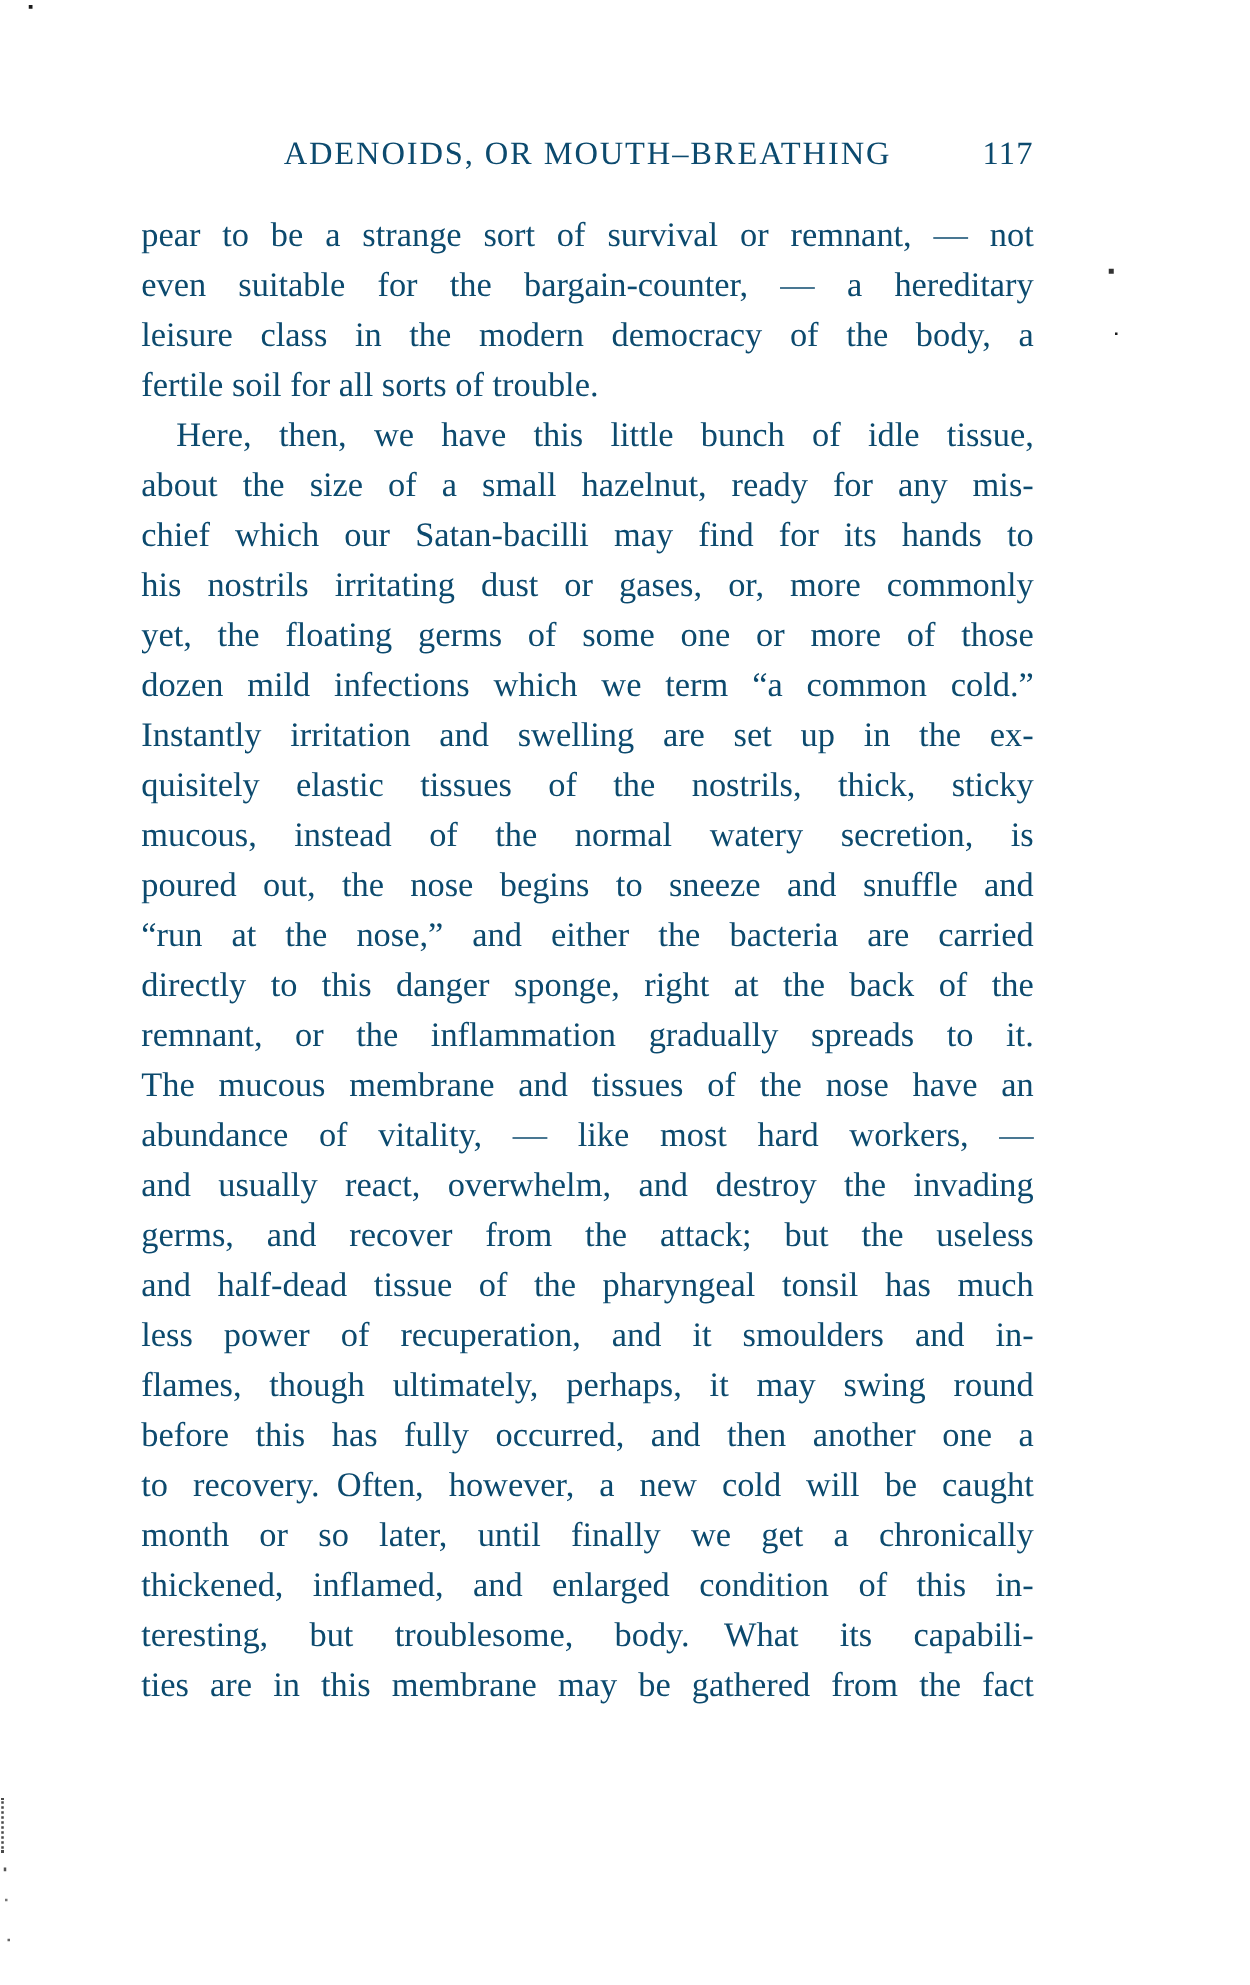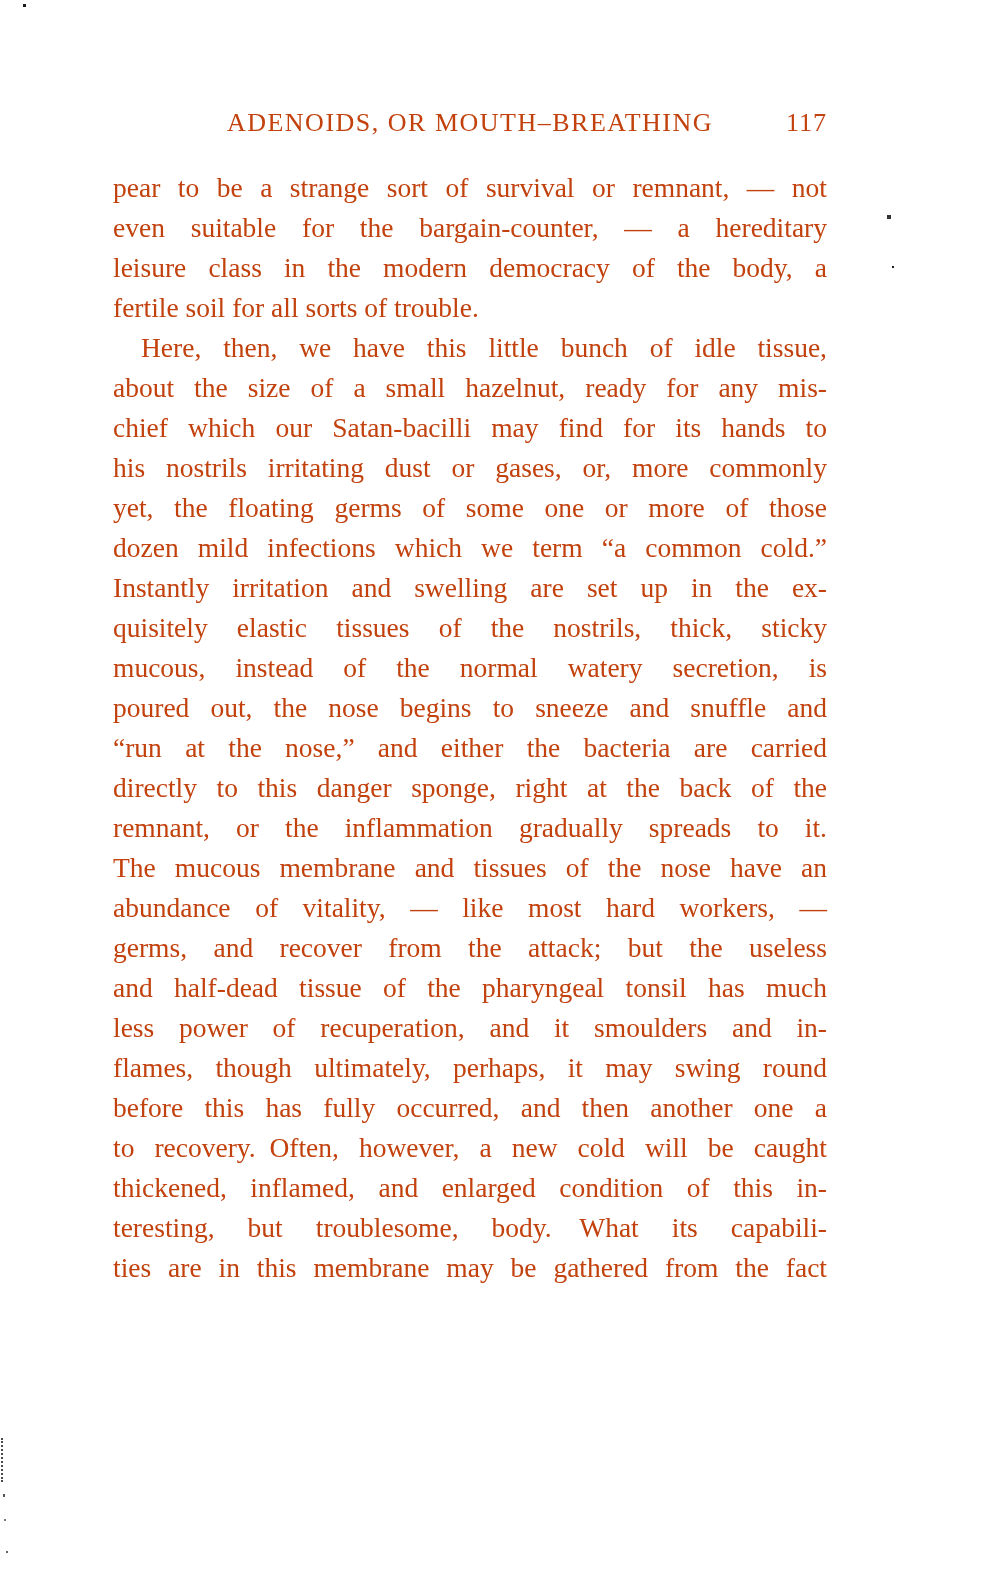--- a/index.html
+++ b/index.html
@@ -5,21 +5,21 @@
   html, body {
     margin: 0;
     padding: 0;
     background: #ffffff;
   }
   .page {
     position: relative;
     width: 1000px;
     height: 1588px;
     background: #ffffff;
-    color: #c2410c;
+    color: #0c4a6e;
     font-family: "Liberation Serif", "DejaVu Serif", serif;
     overflow: hidden;
   }
   .running-header {
     position: absolute;
     top: 104px;
     left: 113px;
     width: 714px;
     height: 38px;
     line-height: 38px;
@@ -105,26 +105,28 @@
     <div class="line">dozen mild infections which we term “a common cold.”</div>
     <div class="line">Instantly irritation and swelling are set up in the ex-</div>
     <div class="line">quisitely elastic tissues of the nostrils, thick, sticky</div>
     <div class="line">mucous, instead of the normal watery secretion, is</div>
     <div class="line">poured out, the nose begins to sneeze and snuffle and</div>
     <div class="line">“run at the nose,” and either the bacteria are carried</div>
     <div class="line">directly to this danger sponge, right at the back of the</div>
     <div class="line">remnant, or the inflammation gradually spreads to it.</div>
     <div class="line">The mucous membrane and tissues of the nose have an</div>
     <div class="line">abundance of vitality, — like most hard workers, —</div>
+    <div class="line">and usually react, overwhelm, and destroy the invading</div>
     <div class="line">germs, and recover from the attack; but the useless</div>
     <div class="line">and half-dead tissue of the pharyngeal tonsil has much</div>
     <div class="line">less power of recuperation, and it smoulders and in-</div>
     <div class="line">flames, though ultimately, perhaps, it may swing round</div>
     <div class="line">before this has fully occurred, and then another one a</div>
     <div class="line">to recovery. Often, however, a new cold will be caught</div>
+    <div class="line">month or so later, until finally we get a chronically</div>
     <div class="line">thickened, inflamed, and enlarged condition of this in-</div>
     <div class="line">teresting, but troublesome, body. What its capabili-</div>
     <div class="line">ties are in this membrane may be gathered from the fact</div>
   </div>
 
   <div class="speck s1"></div>
   <div class="speck s2"></div>
   <div class="speck s3"></div>
   <div class="edge-dotted"></div>
   <div class="speck s4"></div>

